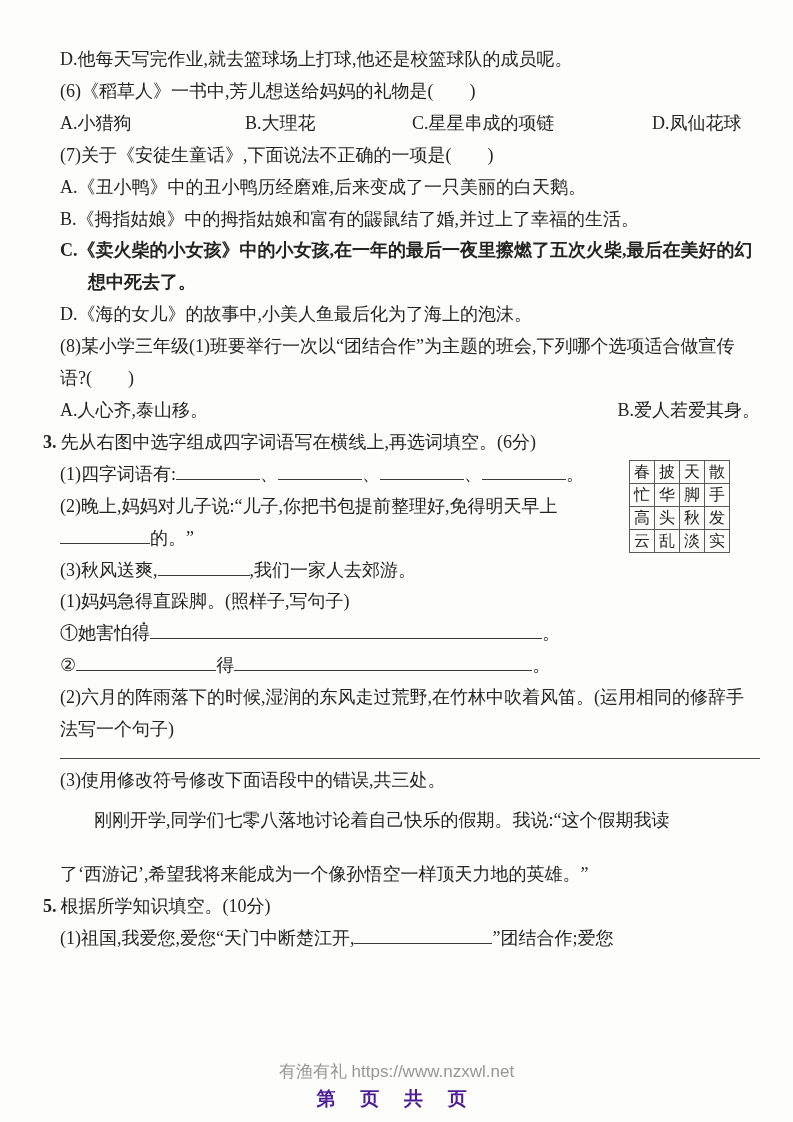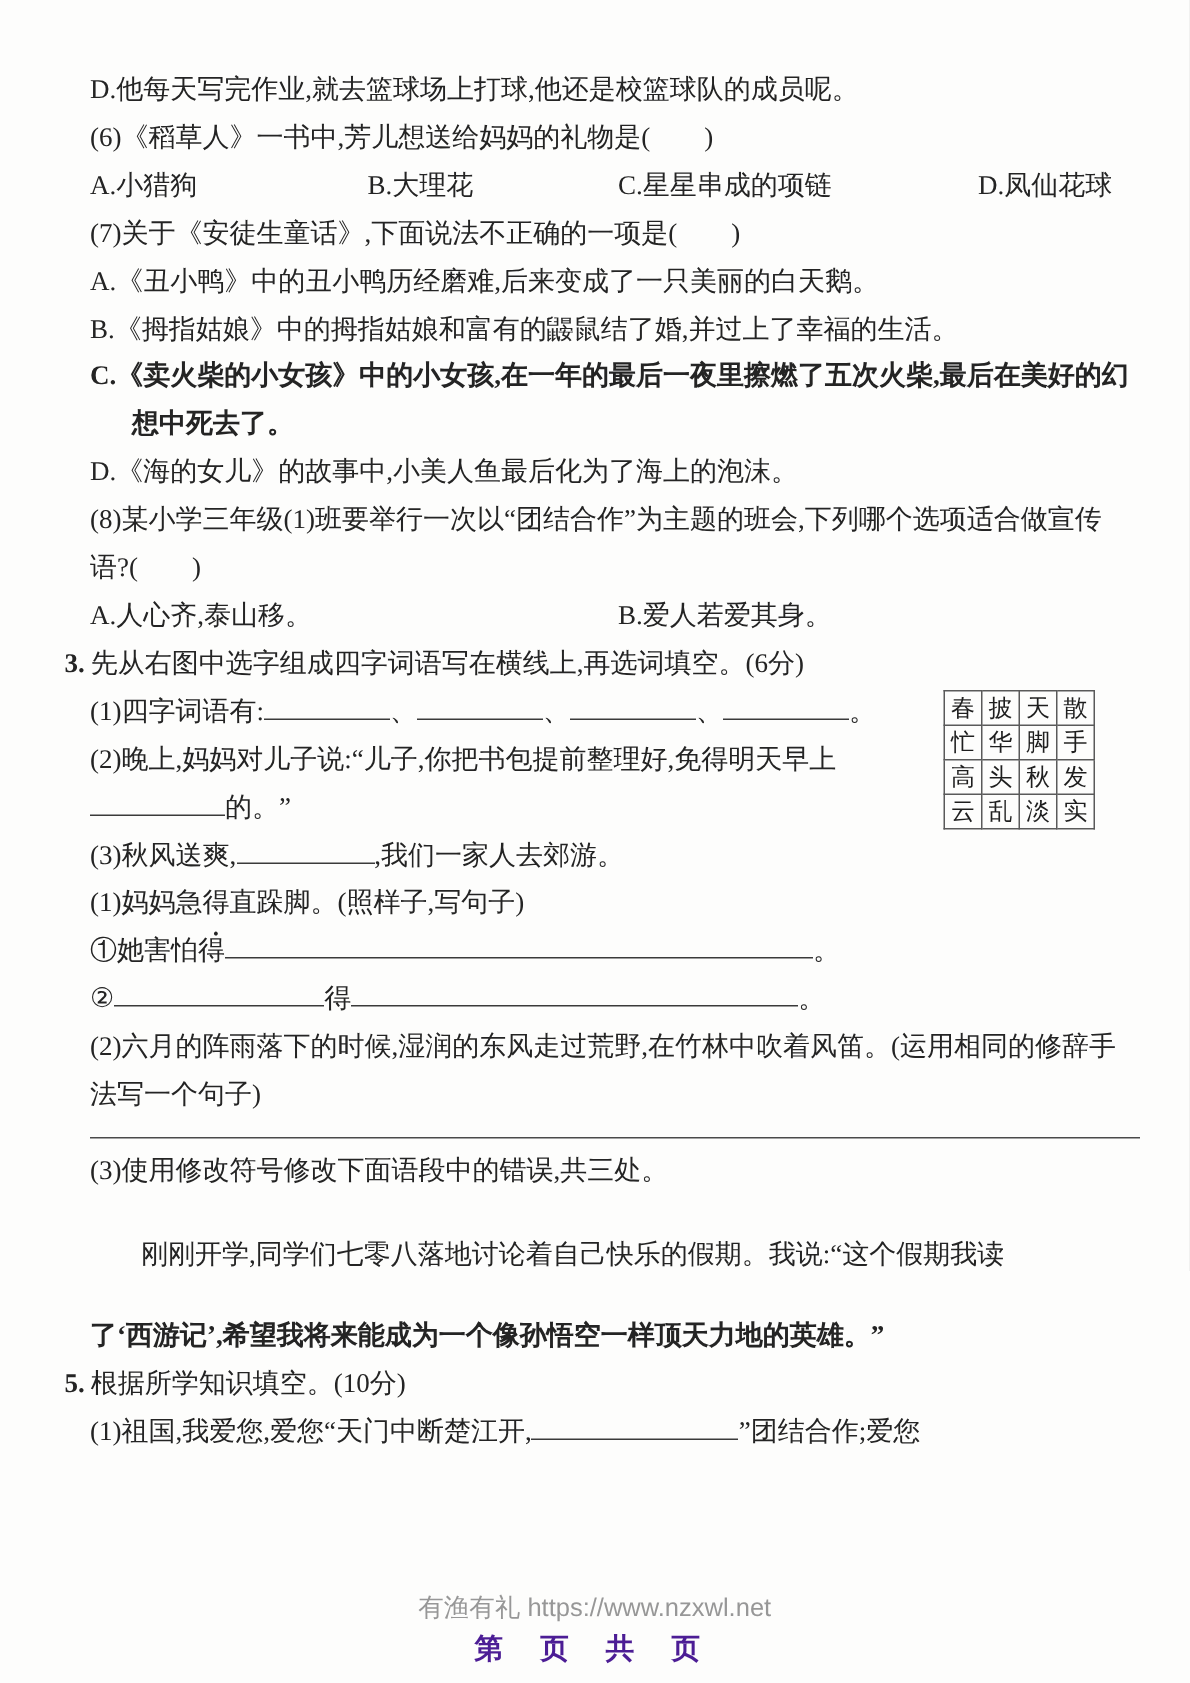--- a/index.html
+++ b/index.html
@@ -18,36 +18,36 @@
   }
   .line{line-height:31.9px;white-space:normal;}
   .nowrap{white-space:nowrap;}
   .qhead{margin-left:-17px;line-height:31.9px;}
   .qhead .qnum{font-weight:bold;margin-right:4px;}
   .hang{padding-left:28px;text-indent:-28px;font-weight:bold;}
   .row4{display:flex;line-height:31.9px;}
   .row4 .c1{width:185px;}
   .row4 .c2{width:167px;}
   .row4 .c3{width:240px;}
-  .row2{display:flex;line-height:31.9px;}
+  .row2{display:flex;line-height:31.9px;justify-content:space-between;}
   .row2 .c1{width:352px;}
   .blank{
     display:inline-block;
     border-bottom:1px solid #3a3a3a;
     height:15px;
     vertical-align:baseline;
   }
   .rule-line{
     height:12px;
     border-bottom:1.5px solid #4a4a4a;
     margin-bottom:2px;
   }
   .sub3-line{margin-top:6px;}
-  .para1{margin-top:24px;text-indent:34px;}
-  .para2{margin-top:22px;font-weight:bold;}
+  .para1{margin-top:8px;text-indent:34px;}
+  .para2{margin-top:22px;}
   .emph{position:relative;}
   .emph::after{
     content:"\2022";
     position:absolute;left:50%;transform:translateX(-50%);
     top:17px;font-size:11px;color:#242424;
   }
   .char-grid{
     position:absolute;left:629px;top:460px;
     border-collapse:collapse;
     background:#fdfdfc;

